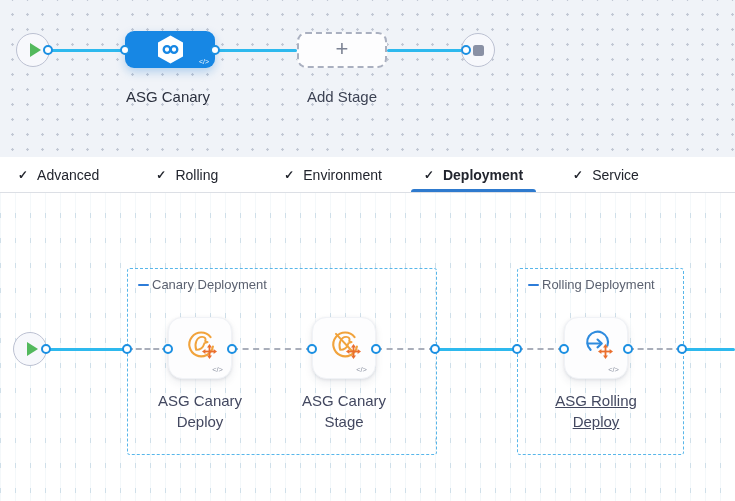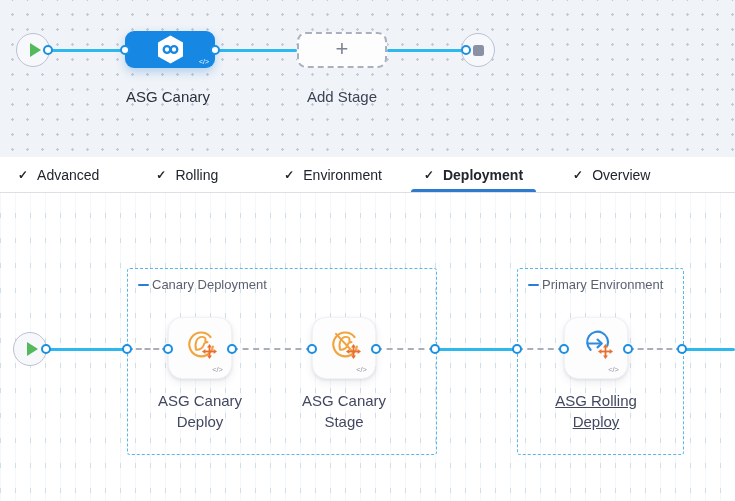--- a/index.html
+++ b/index.html
@@ -148,36 +148,36 @@
     <div class="tab mr3">
       <span class="check">✓</span>
       <span class="tab-label">Environment</span>
     </div>
     <div class="tab active mr4">
       <span class="check">✓</span>
       <span class="tab-label">Deployment</span>
     </div>
     <div class="tab">
       <span class="check">✓</span>
-      <span class="tab-label">Overview</span>
+      <span class="tab-label">Service</span>
     </div>
   </div>
 
   <div class="canvas-bottom">
 
     <div class="group" style="left:127px;top:75px;width:308px;height:185px;">
       <div class="group-title">
         <span class="collapse-dash"></span>
         <span>Canary Deployment</span>
       </div>
     </div>
     <div class="group" style="left:517px;top:75px;width:165px;height:185px;">
       <div class="group-title">
         <span class="collapse-dash"></span>
-        <span>Primary Environment</span>
+        <span>Rolling Deployment</span>
       </div>
     </div>
 
     <div class="wire" style="left:46px;top:155px;width:81px;"></div>
     <div class="wire" style="left:435px;top:155px;width:82px;"></div>
     <div class="wire" style="left:682px;top:155px;width:53px;"></div>
     <div class="wire-dashed" style="left:127px;top:155px;width:41px;"></div>
     <div class="wire-dashed" style="left:232px;top:155px;width:80px;"></div>
     <div class="wire-dashed" style="left:376px;top:155px;width:59px;"></div>
     <div class="wire-dashed" style="left:517px;top:155px;width:47px;"></div>

